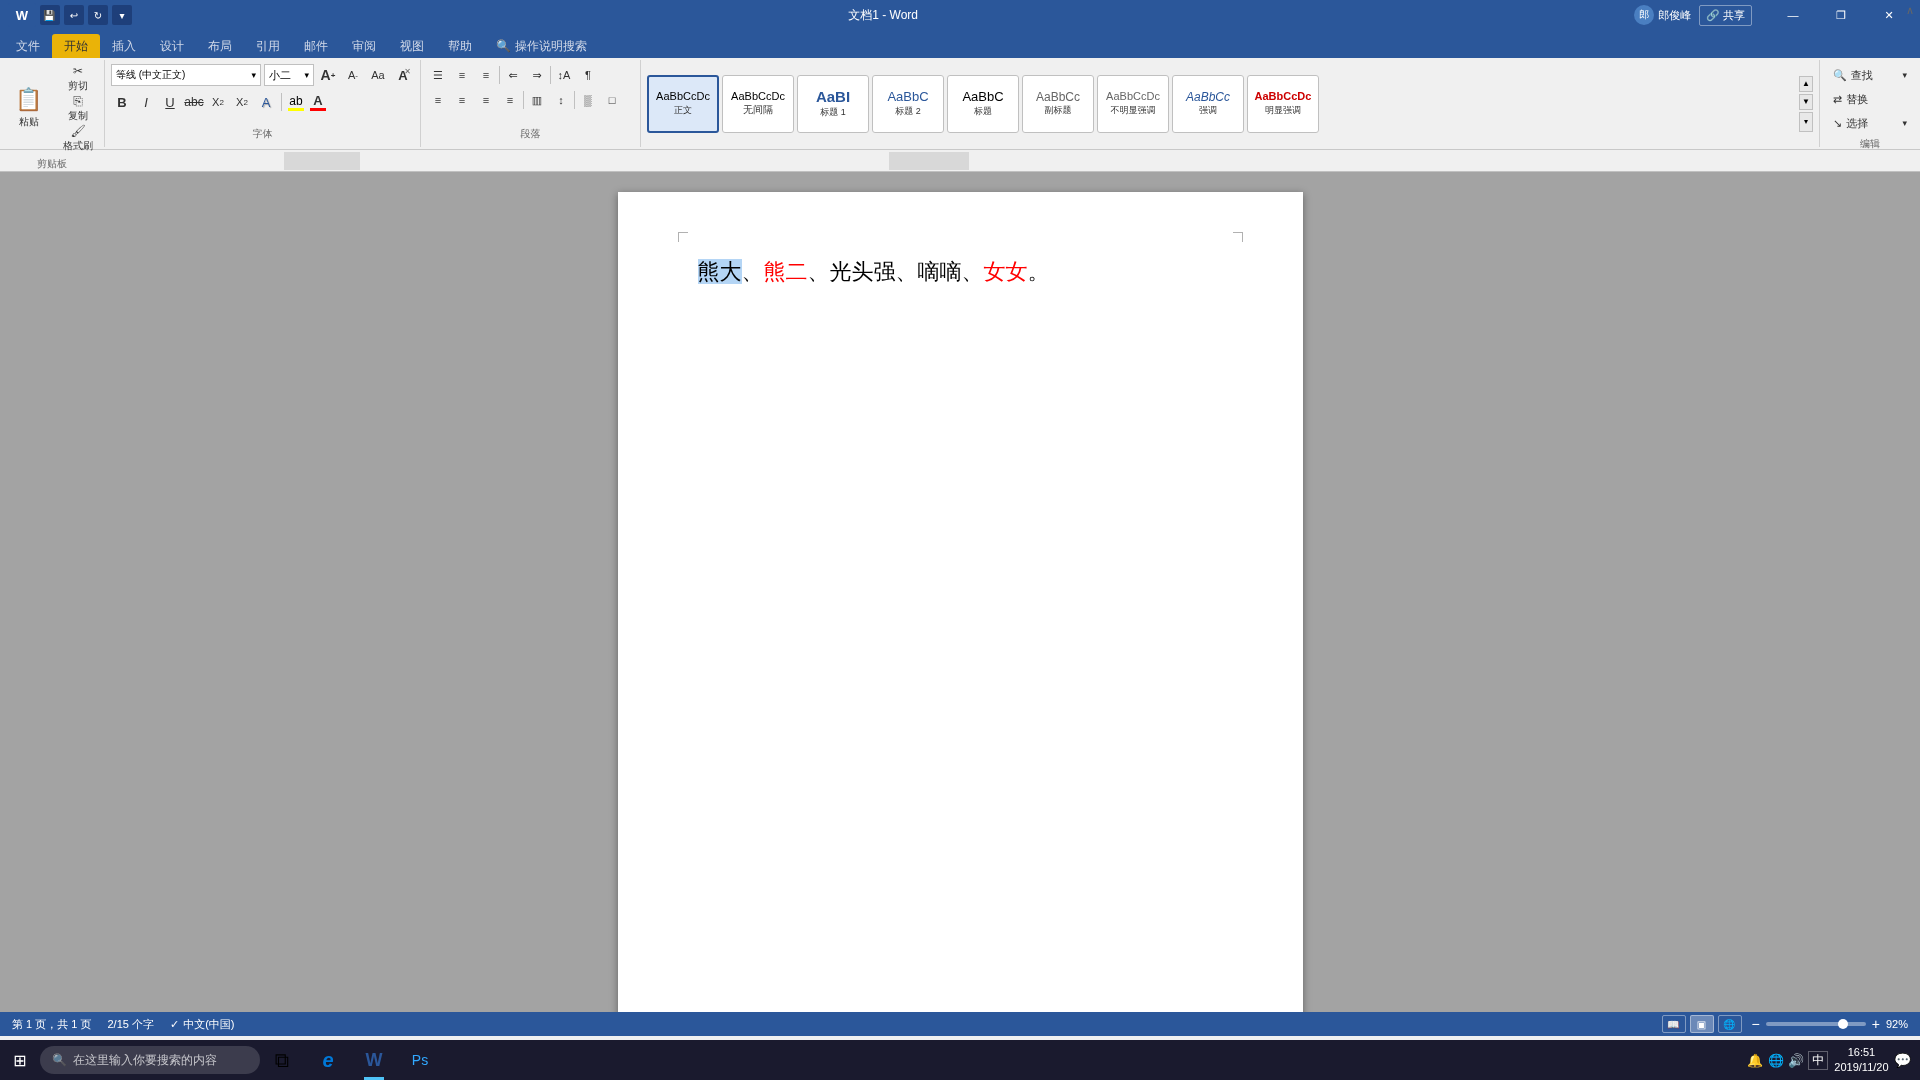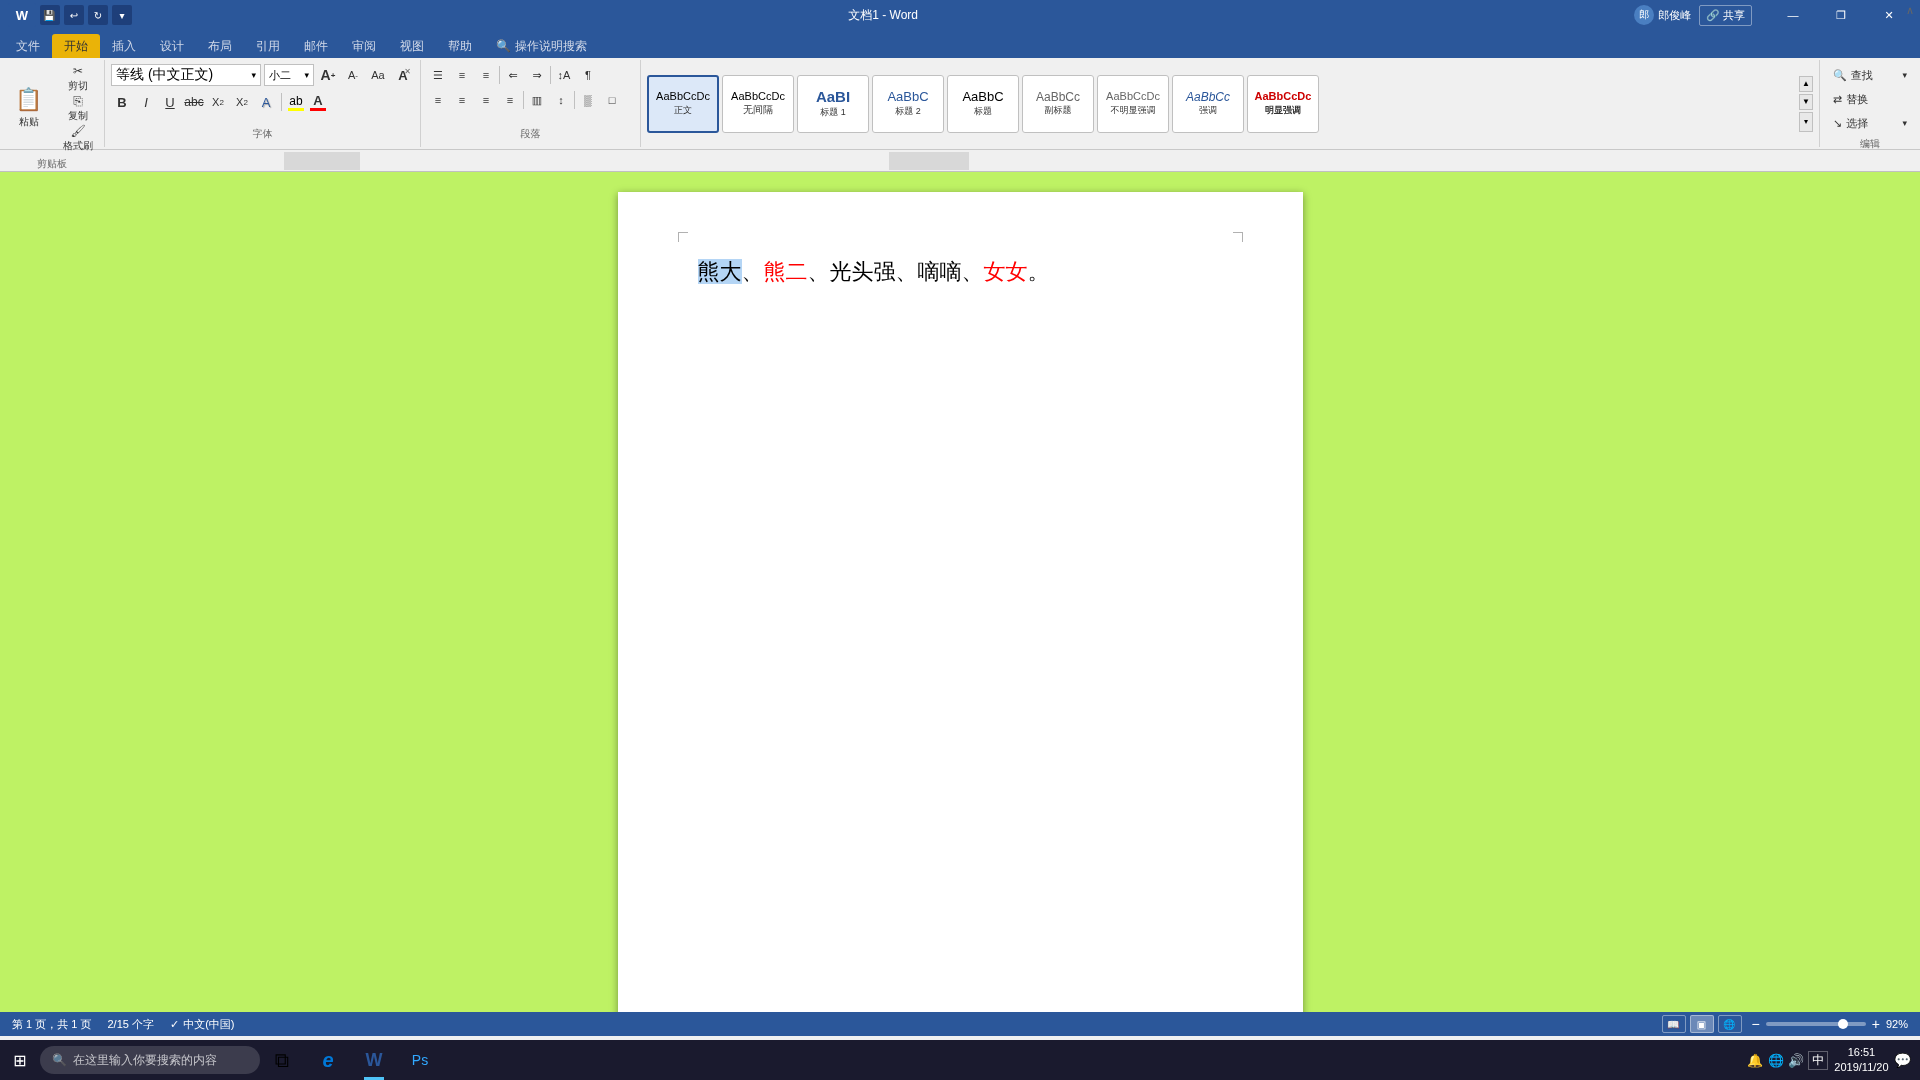--- a/index.html
+++ b/index.html
@@ -184,21 +184,21 @@
       cursor: pointer;
       border: 1px solid transparent;
       border-radius: 2px;
       font-size: 11px;
       color: #333;
       height: 22px;
     }
 
     
     #doc-area {
-      background: #bef264;
+      background: #a3a3a3;
       flex: 1;
       display: flex;
       justify-content: center;
       padding: 20px 0;
       overflow: auto;
       height: calc(1080px - 30px - 28px - 96px - 24px - 40px);
     }
 
     #doc-page {
       background: white;
@@ -452,21 +452,21 @@
         </div>
       </div>
     </div>
     <div class="ribbon-group-label">剪贴板</div>
   </div>
 
   <div class="ribbon-group" style="width:310px; padding:4px 6px;">
     <div style="display:flex;flex-direction:column;gap:3px;flex:1;">
       <div class="font-row">
         <div class="font-select" style="width:150px;">
-          <span style="font-size:14px;">等线 (中文正文)</span>
+          <span style="font-size:10px;">等线 (中文正文)</span>
           <span style="margin-left:auto;font-size:9px;">▾</span>
         </div>
         <div class="font-select-sm">
           <span style="font-size:11px;">小二</span>
           <span style="margin-left:auto;font-size:9px;">▾</span>
         </div>
         <div class="ribbon-small-btn" style="font-size:14px;font-weight:bold;">A<sup style="font-size:8px;">+</sup></div>
         <div class="ribbon-small-btn" style="font-size:11px;">A<sub style="font-size:8px;">-</sub></div>
         <div class="ribbon-small-btn">Aa</div>
         <div class="ribbon-small-btn" style="position:relative;">
@@ -564,21 +564,21 @@
           <div style="font-size:9px;color:#333;">不明显强调</div>
         </div>
 
         <div class="style-item">
           <div class="preview" style="font-size:12px;color:#2b579a;font-style:italic;">AaBbCc</div>
           <div style="font-size:9px;color:#333;">强调</div>
         </div>
 
         <div class="style-item">
           <div class="preview" style="font-size:11px;color:#cc0000;font-weight:bold;">AaBbCcDc</div>
-          <div style="font-size:9px;color:#333;font-weight:bold;">明显强调</div>
+          <div style="font-size:9px;color:#333;">明显强调</div>
         </div>
       </div>
 
       <div class="styles-scroll-btns">
         <div class="scroll-arrow">▲</div>
         <div class="scroll-arrow">▼</div>
         <div class="expand-styles">▾</div>
       </div>
     </div>
   </div>

